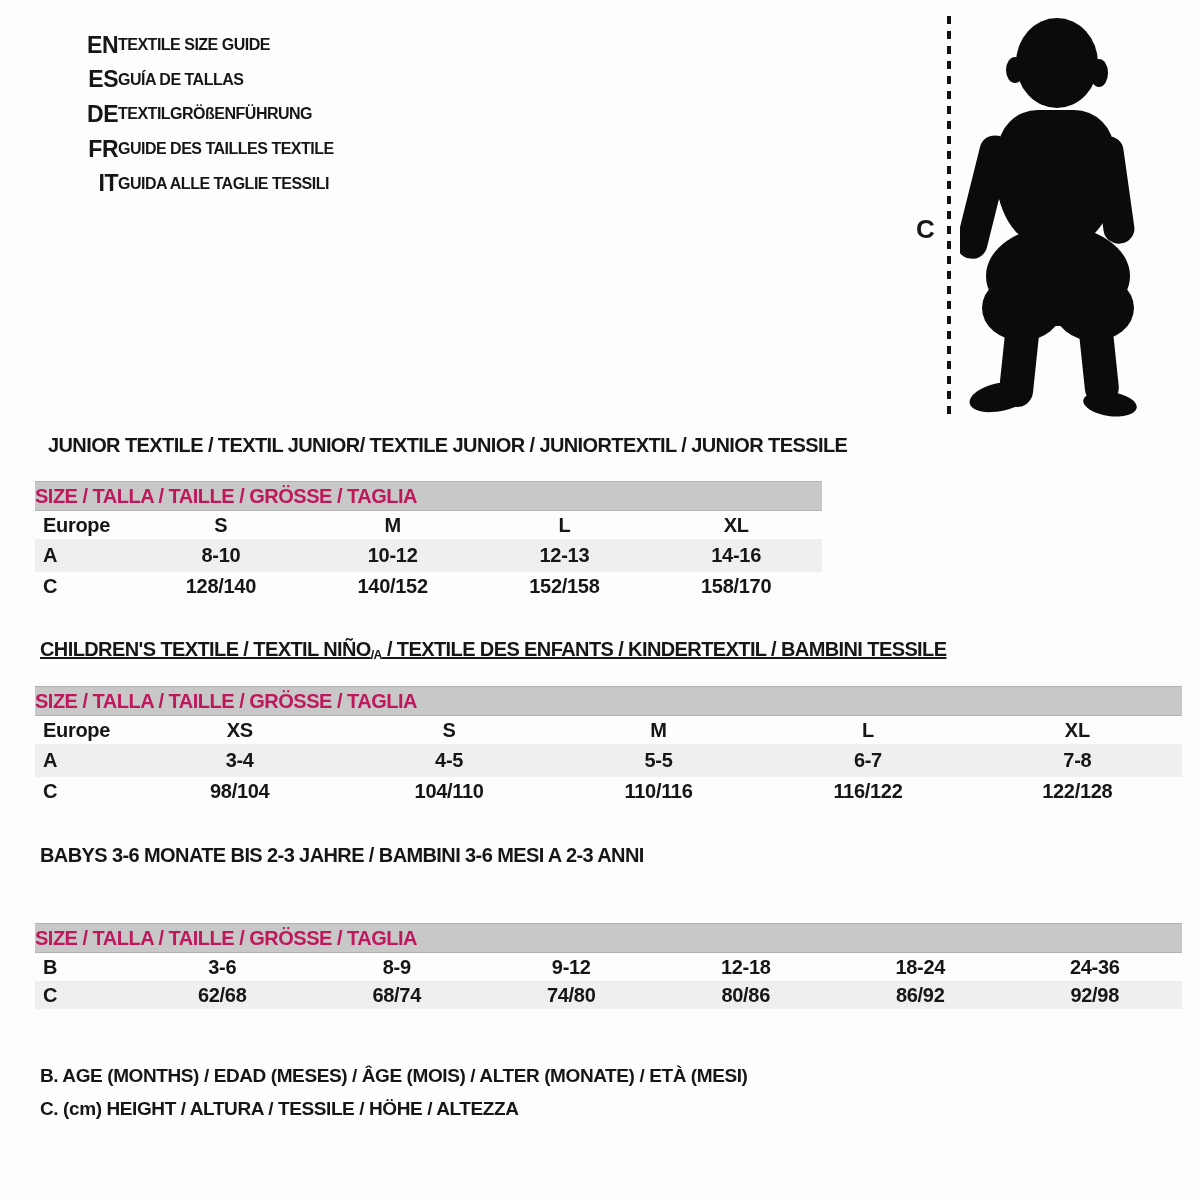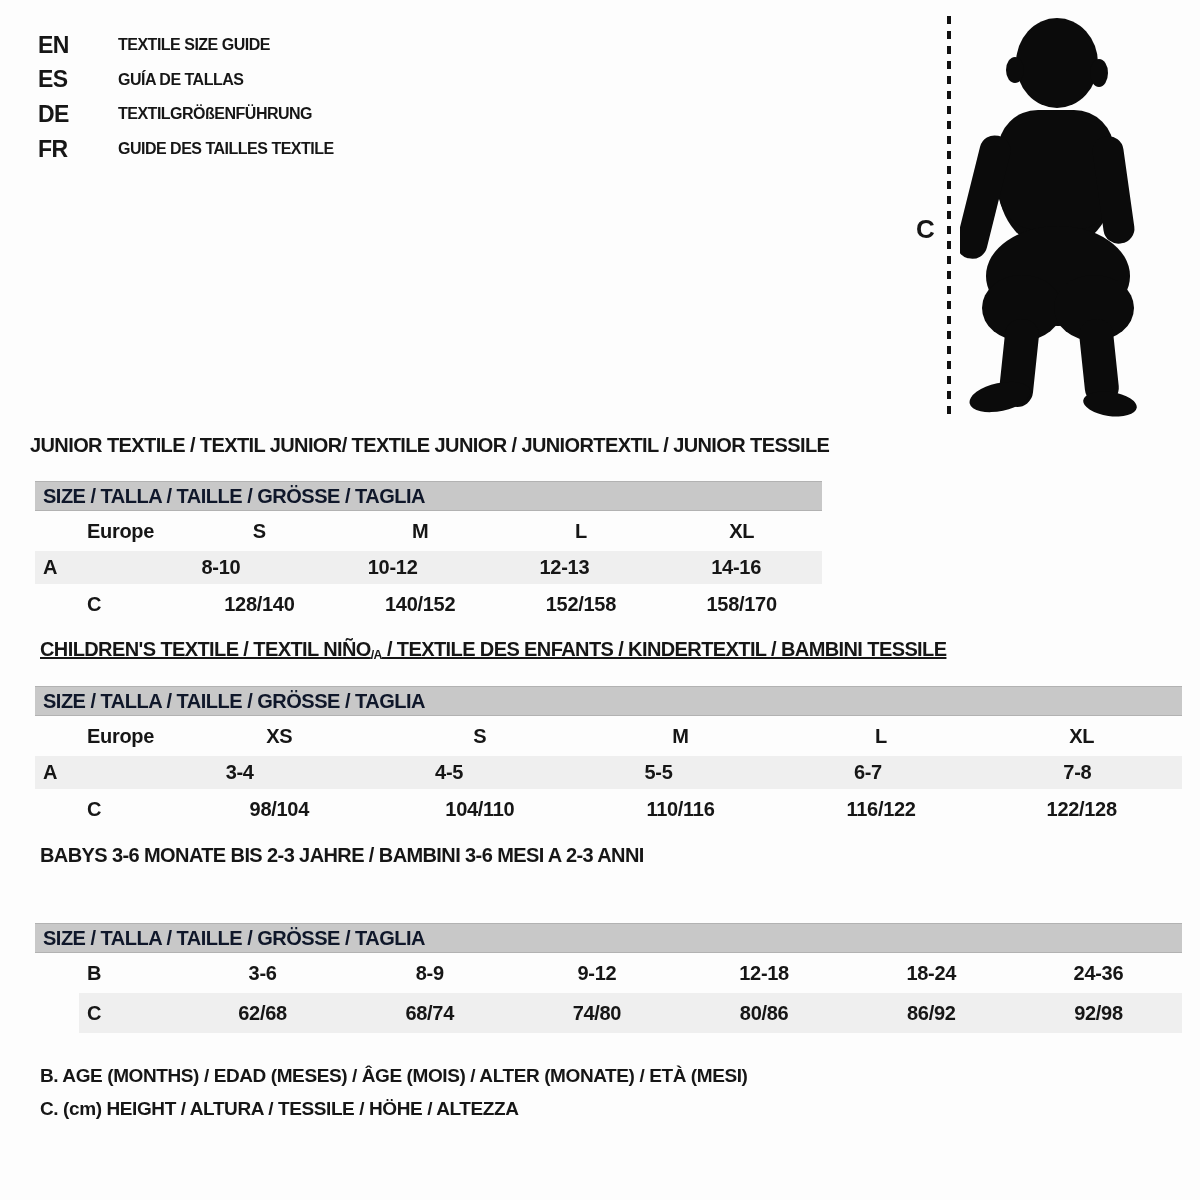--- a/index.html
+++ b/index.html
@@ -6,52 +6,52 @@
   body{
     width:1200px;height:1200px;position:relative;overflow:hidden;
     background:#fdfdfd;color:#161616;
     font-family:"Liberation Sans", sans-serif;
     -webkit-font-smoothing:antialiased;
   }
   .abs{position:absolute;}
 
   
   .lang-block{left:38px;top:28px;}
-  .lang-row{display:flex;height:34.6px;align-items:center;}
+  .lang-row{display:flex;height:34.6px;align-items:center;text-align:right;}
   .lang-code{width:80px;font-size:23px;font-weight:700;letter-spacing:-0.5px;}
   .lang-title{font-size:16px;font-weight:700;letter-spacing:-0.5px;}
 
   
   .measure-label{left:916px;top:214px;font-size:26px;font-weight:700;}
   .dashed-line{
     left:947px;top:16px;width:4px;height:400px;
     background:repeating-linear-gradient(to bottom,#101010 0 8px,transparent 8px 15px);
   }
   .baby-svg{left:960px;top:14px;}
 
   
   .section-heading{font-size:20px;font-weight:700;letter-spacing:-0.6px;white-space:nowrap;}
-  .heading-junior{left:30px;top:434px;}
+  .heading-junior{left:48px;top:434px;}
   .heading-children{left:40px;top:638px;text-decoration:underline;}
   .heading-babies{left:40px;top:838px;line-height:35px;}
   .sub-small{font-size:0.62em;vertical-align:-0.25em;}
 
   
   .size-table{left:35px;}
   .t-junior{top:481px;width:787px;}
   .t-children{top:686px;width:1147px;}
   .t-babies{top:923px;width:1147px;}
   .size-bar{
-    height:30px;display:flex;align-items:center;padding-left:8px;box-sizing:border-box;
+    height:30px;display:flex;align-items:center;padding-left:0;box-sizing:border-box;
     background:#c8c8c8;border-top:1px solid #b2b2b2;border-bottom:1px solid #b2b2b2;
-    font-size:20px;font-weight:700;letter-spacing:-0.5px;color:#0f172a;
+    font-size:20px;font-weight:700;letter-spacing:-0.5px;color:#be185d;
   }
   .trow{display:flex;align-items:center;box-sizing:border-box;}
   .trow.alt{background:#efefef;}
-  .row-h36{height:40px;margin-left:44px;}
+  .row-h36{height:28px;}
   .row-h33{height:33px;}
   .tlabel{width:100px;padding-left:8px;box-sizing:border-box;
     font-size:20px;font-weight:700;letter-spacing:-0.3px;}
   .tcell{flex:1;text-align:center;font-size:20px;font-weight:700;letter-spacing:-0.3px;}
 
   
   .legend{left:40px;top:1060px;line-height:32.5px;font-size:19px;font-weight:700;letter-spacing:-0.4px;}
   .legend-line{white-space:nowrap;}
 </style>
 </head>
@@ -68,20 +68,24 @@
       <span class="lang-code">ES</span>
       <span class="lang-title">GUÍA DE TALLAS</span>
     </div>
     <div class="lang-row">
       <span class="lang-code">DE</span>
       <span class="lang-title">TEXTILGRÖßENFÜHRUNG</span>
     </div>
     <div class="lang-row">
       <span class="lang-code">FR</span>
       <span class="lang-title">GUIDE DES TAILLES TEXTILE</span>
+    </div>
+    <div class="lang-row">
+      <span class="lang-code">IT</span>
+      <span class="lang-title">GUIDA ALLE TAGLIE TESSILI</span>
     </div>
   </div>
 
   <span class="abs measure-label">C</span>
   <div class="abs dashed-line"></div>
   <svg class="abs baby-svg" width="180" height="405" viewBox="0 0 180 405" aria-hidden="true">
     <g fill="#0b0b0b">
       <ellipse cx="97" cy="49" rx="41" ry="45"></ellipse>
       <ellipse cx="55" cy="56" rx="9" ry="13"></ellipse>
       <ellipse cx="139" cy="59" rx="9" ry="14"></ellipse>

